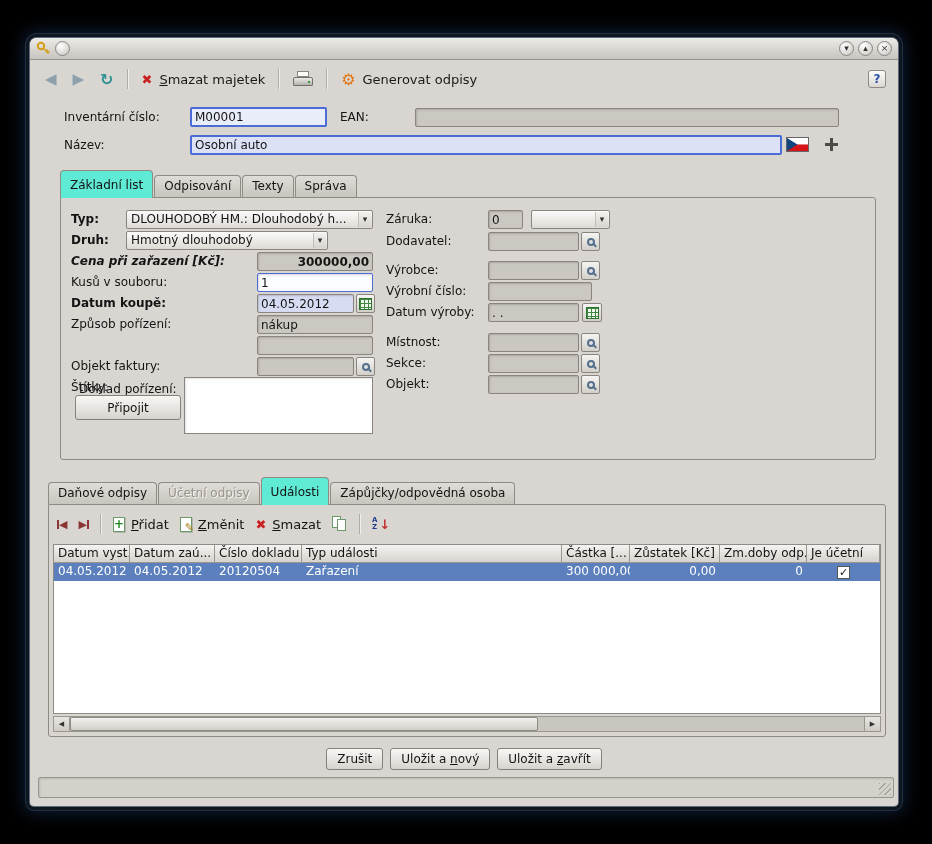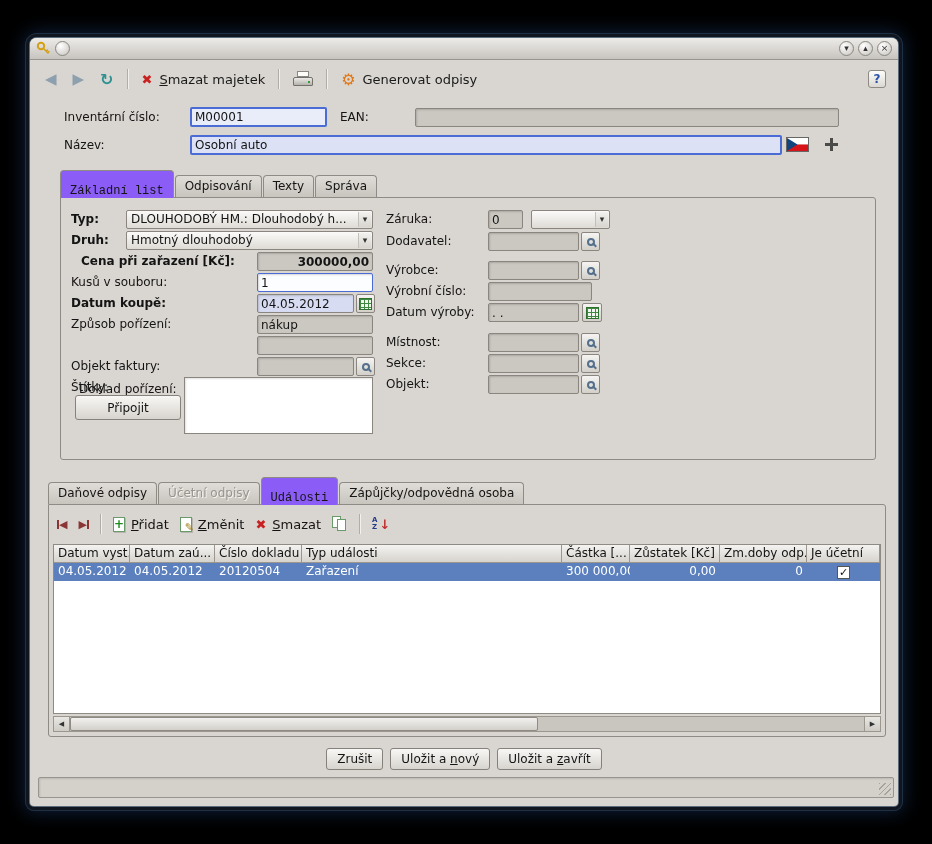--- a/index.html
+++ b/index.html
@@ -112,21 +112,21 @@
   
   .tabs { position: absolute; display: flex; align-items: flex-end; height: 28px; z-index: 5; }
   .tab {
     height: 22px; margin-right: 1px; margin-bottom: 1px;
     padding: 3px 9px 0;
     background: linear-gradient(#e0ddd8, #c8c5bf);
     border: 1px solid #8e8b85; border-bottom: none;
     border-radius: 4px 4px 0 0;
     font-size: 12px; white-space: nowrap; cursor: default;
   }
-  .tab.active { height: 28px; margin-bottom: 0; padding-top: 13px; background: #8b5cf6; font-family: Liberation Mono, monospace; }
+  .tab.active { height: 28px; margin-bottom: 0; padding-top: 7px; background: #5eead4; }
   .tab.disabled { color: #98948d; text-shadow: 1px 1px 0 #f4f2ee; }
 
   .panel { position: absolute; background: #d9d6d1; border: 1px solid #8e8b85; border-radius: 0 3px 3px 3px; z-index: 2; }
 
   
   .rec-toolbar { position: absolute; left: 8px; top: 5px; height: 28px; display: flex; align-items: center; gap: 11px; }
   .rbtn { display: flex; align-items: center; gap: 6px; font-size: 13px; white-space: nowrap; cursor: default; }
   .firstlast { color: #8b3535; font-size: 11px; font-weight: bold; display: flex; align-items: center; }
   .fl-bar { width: 2px; height: 9px; background: #8b3535; display: inline-block; }
   .doc-ic { width: 12px; height: 15px; background: #fff; border: 1px solid #6a9a6a; position: relative; box-shadow: 1px 1px 0 rgba(0,0,0,0.15); display: inline-block; }
@@ -269,26 +269,26 @@
 
     <div class="panel" style="left:26px;top:137px;width:816px;height:263px;">
 
       <div class="lbl b" style="left:10px;top:12px;">Typ:</div>
       <div class="combo" style="left:65px;top:12px;width:247px;">
         <span>DLOUHODOBÝ HM.: Dlouhodobý h...</span>
         <span class="carr">▾</span>
       </div>
 
       <div class="lbl b" style="left:10px;top:33px;">Druh:</div>
-      <div class="combo" style="left:65px;top:33px;width:247px;">
+      <div class="combo" style="left:65px;top:33px;width:202px;">
         <span>Hmotný dlouhodobý</span>
         <span class="carr">▾</span>
       </div>
 
-      <div class="lbl b" style="left:20px;top:54px;">Cena při zařazení [Kč]:</div>
+      <div class="lbl b" style="left:10px;top:54px;font-style:italic;">Cena při zařazení [Kč]:</div>
       <input class="inp num" style="left: 196px; top: 54px; width: 116px;" value="300000,00">
 
       <div class="lbl" style="left:10px;top:75px;">Kusů v souboru:</div>
       <input class="inp thin-foc" style="left: 196px; top: 75px; width: 116px;" value="1">
 
       <div class="lbl b" style="left:10px;top:96px;">Datum koupě:</div>
       <input class="inp lav" style="left: 196px; top: 96px; width: 97px;" value="04.05.2012">
       <div class="sqbtn" style="left:295px;top:96px;">
           <span class="cal"></span>
         </div>

